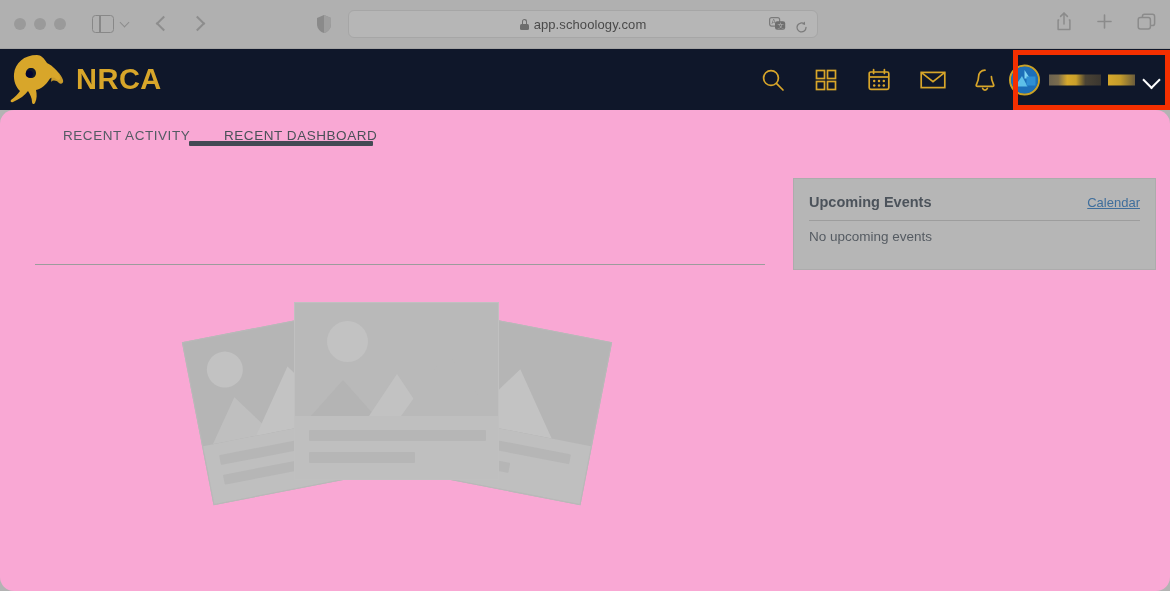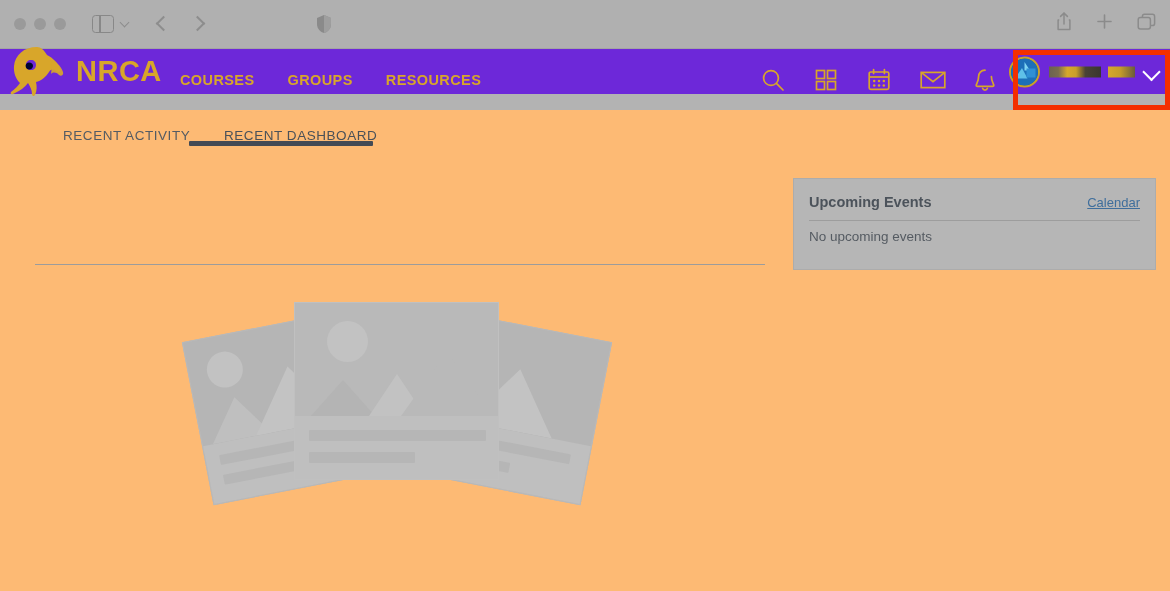--- a/index.html
+++ b/index.html
@@ -47,22 +47,22 @@
   .lock:before{content:"";position:absolute;left:0;bottom:0;width:9px;height:6px;background:#6d6d6d;border-radius:1.5px;}
   .lock:after{content:"";position:absolute;left:2px;top:0;width:5px;height:5px;border:1.5px solid #6d6d6d;border-bottom:none;border-radius:3px 3px 0 0;box-sizing:border-box;}
   .url-text{font-size:13px;color:#4a4a4a;letter-spacing:0.1px;}
   .url-icons{position:absolute;right:9px;top:6px;display:flex;gap:9px;align-items:center;}
   .reload{width:13px;height:13px;}
 
   .tb-right{position:absolute;right:14px;top:12px;display:flex;gap:24px;align-items:center;}
 
   
   .site-header{
-    position:absolute;left:0;top:49px;width:1170px;height:45px;
-    background:#6d28d9;
+    position:absolute;left:0;top:49px;width:1170px;height:61px;
+    background:#0f172a;
   }
   .logo-wrap{position:absolute;left:6px;top:50%;transform:translateY(-50%);display:flex;align-items:center;gap:8px;}
   .logo-mark{width:62px;height:56px;display:block;}
   .logo-text{font-size:29px;font-weight:bold;color:#d8a62a;letter-spacing:0.5px;}
   .main-nav{position:absolute;left:180px;top:0;height:61px;display:flex;align-items:center;gap:33px;}
   .main-nav a{
     font-size:14.5px;font-weight:bold;color:#d8a62a;text-decoration:none;letter-spacing:0.4px;
   }
   .header-icons{position:absolute;right:172px;top:0;height:61px;display:flex;align-items:center;gap:27px;}
   .hicon{width:26px;height:26px;display:block;}
@@ -82,21 +82,21 @@
   .chev-white:before{content:"";position:absolute;left:1px;top:1px;width:11px;height:11px;
     border-right:2.6px solid #fff;border-bottom:2.6px solid #fff;transform:rotate(45deg);}
 
   .annotation-box{
     position:absolute;left:1013px;top:50px;width:157px;height:60px;
     border:5px solid #f42f00;box-sizing:border-box;
     pointer-events:none;
   }
 
   
-  .page{position:absolute;left:0;top:110px;width:1170px;height:481px;background:#fdba74;}
+  .page{position:absolute;left:0;top:110px;width:1170px;height:481px;background:#f9a8d4;border-radius:14px;}
 
   .tabs{position:absolute;left:35px;top:18px;width:730px;height:38px;}
   .tab{
     position:absolute;top:0;font-size:13.5px;color:#545b63;letter-spacing:0.55px;
     padding-bottom:12px;
   }
   .tab-recent{left:28px;}
   .tab-dash{left:189px;color:#4a5158;}
   .tab-underline{position:absolute;left:189px;top:31px;width:184px;height:5px;background:#434a54;border-radius:1px;}
   .tabs-rule{position:absolute;left:35px;top:154px;width:730px;height:1px;background:#9c9c9c;}
@@ -154,20 +154,42 @@
         <i></i>
       </div>
 
     <div class="shield">
       <svg width="16" height="20" viewBox="0 0 16 20">
           <path d="M8 1 L15 4 V10 C15 15 11.5 18 8 19 C4.5 18 1 15 1 10 V4 Z" fill="#8a8a8a"></path>
           <path d="M8 1 L15 4 V10 C15 15 11.5 18 8 19 Z" fill="#9e9e9e"></path>
         </svg>
     </div>
 
+    <div class="urlbar">
+      <div class="url-center">
+        <span class="lock"></span>
+        <span class="url-text">app.schoology.com</span>
+      </div>
+      <div class="url-icons">
+        <span>
+          <svg width="17" height="14" viewBox="0 0 17 14">
+            <rect x="0.6" y="0.6" width="10" height="8.5" rx="2" fill="none" stroke="#7b7b7b" stroke-width="1.2"></rect>
+            <text x="2.4" y="7.2" font-size="6.5" fill="#7b7b7b" font-family="Liberation Sans, sans-serif">A</text>
+            <rect x="6" y="4.2" width="10.2" height="8.6" rx="2.2" fill="#6f6f6f"></rect>
+            <text x="8.6" y="11.2" font-size="6.5" fill="#b4b4b4" font-family="Liberation Sans, sans-serif">文</text>
+          </svg>
+        </span>
+        <span class="reload">
+          <svg width="13" height="13" viewBox="0 0 13 13">
+              <path d="M11 6.5 A4.5 4.5 0 1 1 9.4 3" fill="none" stroke="#7b7b7b" stroke-width="1.3" stroke-linecap="round"></path>
+              <path d="M9.9 0.6 L10.1 3.5 L7.2 3.2 Z" fill="#7b7b7b"></path>
+            </svg>
+        </span>
+      </div>
+    </div>
 
     <div class="tb-right">
       <span>
         <svg width="16" height="19" viewBox="0 0 16 19">
             <path d="M8 1.2 L8 12" stroke="#8b8b8b" stroke-width="1.5" fill="none" stroke-linecap="round"></path>
             <path d="M4.6 4.4 L8 1.1 L11.4 4.4" stroke="#8b8b8b" stroke-width="1.5" fill="none" stroke-linecap="round" stroke-linejoin="round"></path>
             <path d="M3.2 8 H2.1 V17.4 H13.9 V8 H12.8" stroke="#8b8b8b" stroke-width="1.5" fill="none" stroke-linejoin="round"></path>
           </svg>
       </span>
       <span>
@@ -192,25 +214,20 @@
           <g fill="#d8a62a">
             <path d="M31 3 C18 3 9 11 8 22 C7.4 29 10 35 14 39 C12 42 9 45 5 48 C4 49 5 51 7 50 C14 47 19 43 22 39 C24 42 26 46 26 50 C26 52 28 53 29 51 C31 47 31 42 30 38 C35 37 40 33 43 28 C45 25 48 25 50 27 C52 29 55 28 54 25 C52 19 47 14 41 11 C38 6 35 3 31 3 Z M25 16 C28 16 30 18 30 21 C30 24 28 26 25 26 C22 26 20 24 20 21 C20 18 22 16 25 16 Z"></path>
             <path d="M44 14 C50 17 55 22 57 28 C58 31 55 33 53 31 C50 28 47 28 45 30 C46 24 46 18 44 14 Z" opacity="0.92"></path>
           </g>
           <path d="M23 18.6 C25.4 18.6 27 20.1 27 22 C27 23.9 25.4 25.4 23 25.4 C21 25.4 19.6 23.9 19.6 22 C19.6 20.1 21 18.6 23 18.6 Z" fill="#000433"></path>
         </svg>
       </span>
       <span class="logo-text">NRCA</span>
     </div>
 
-    <nav class="main-nav">
-      <a href="#">COURSES</a>
-      <a href="#">GROUPS</a>
-      <a href="#">RESOURCES</a>
-    </nav>
 
     <div class="header-icons">
       <span class="hicon">
         <svg width="26" height="26" viewBox="0 0 26 26">
             <circle cx="11" cy="11" r="7.4" fill="none" stroke="#d8a62a" stroke-width="1.7"></circle>
             <path d="M16.4 16.4 L23 23" stroke="#d8a62a" stroke-width="1.7" stroke-linecap="round"></path>
           </svg>
       </span>
       <span class="hicon">
         <svg width="26" height="26" viewBox="0 0 26 26">

